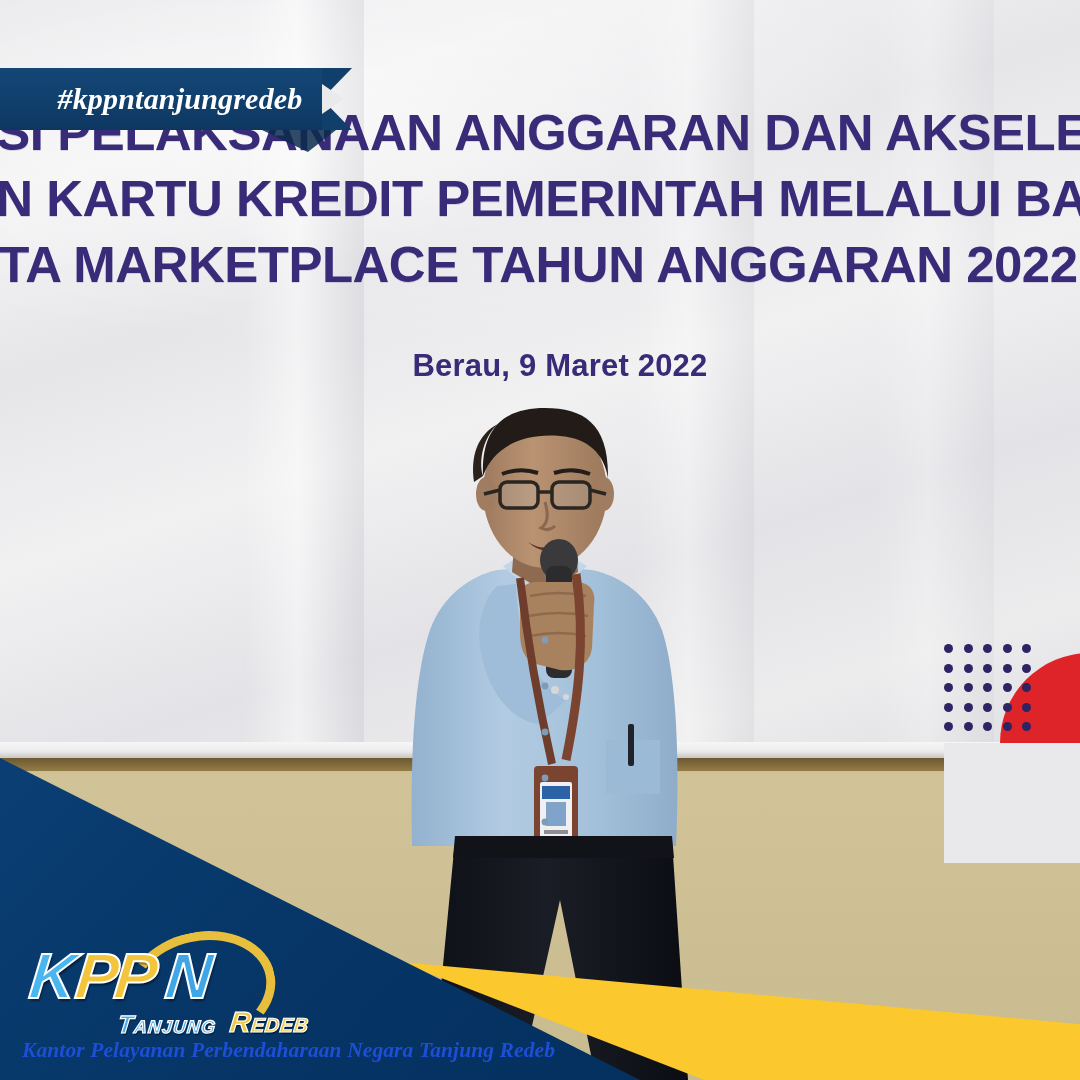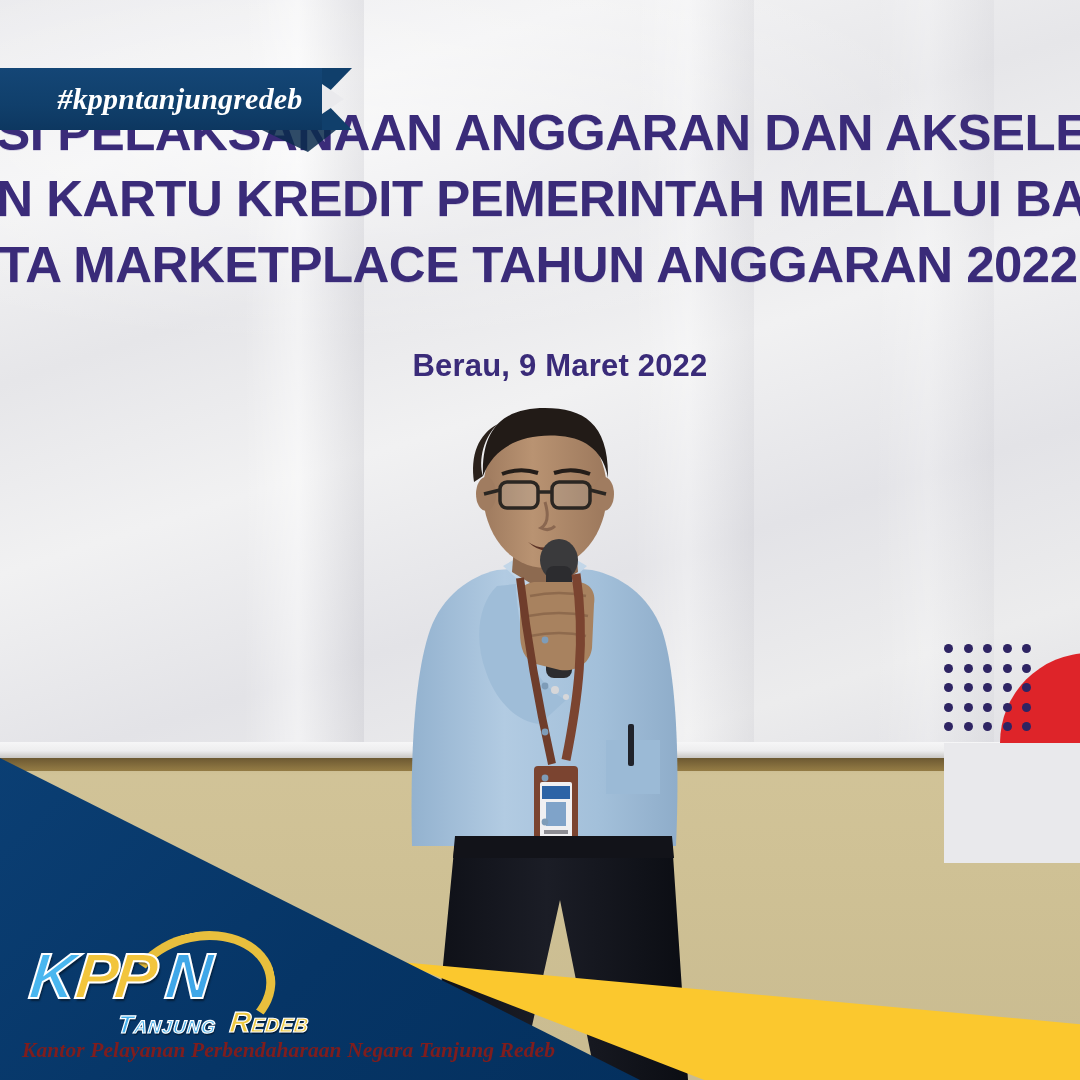--- a/index.html
+++ b/index.html
@@ -204,21 +204,21 @@
     position: absolute;
     left: 14px; top: 938px;
     width: 450px; height: 130px;
     z-index: 16;
   }
   .logo-mark { position: relative; width: 320px; height: 96px; }
   .logo-tagline {
     position: absolute;
     left: 8px; top: 100px;
     width: 470px;
-    color: #7f1d1d;
+    color: #1d4ed8;
     font-family: "Liberation Serif", serif;
     font-style: italic;
     font-weight: 700;
     font-size: 21.5px;
     letter-spacing: .1px;
     white-space: nowrap;
   }
 
   .lg-txt {
     position: absolute;

